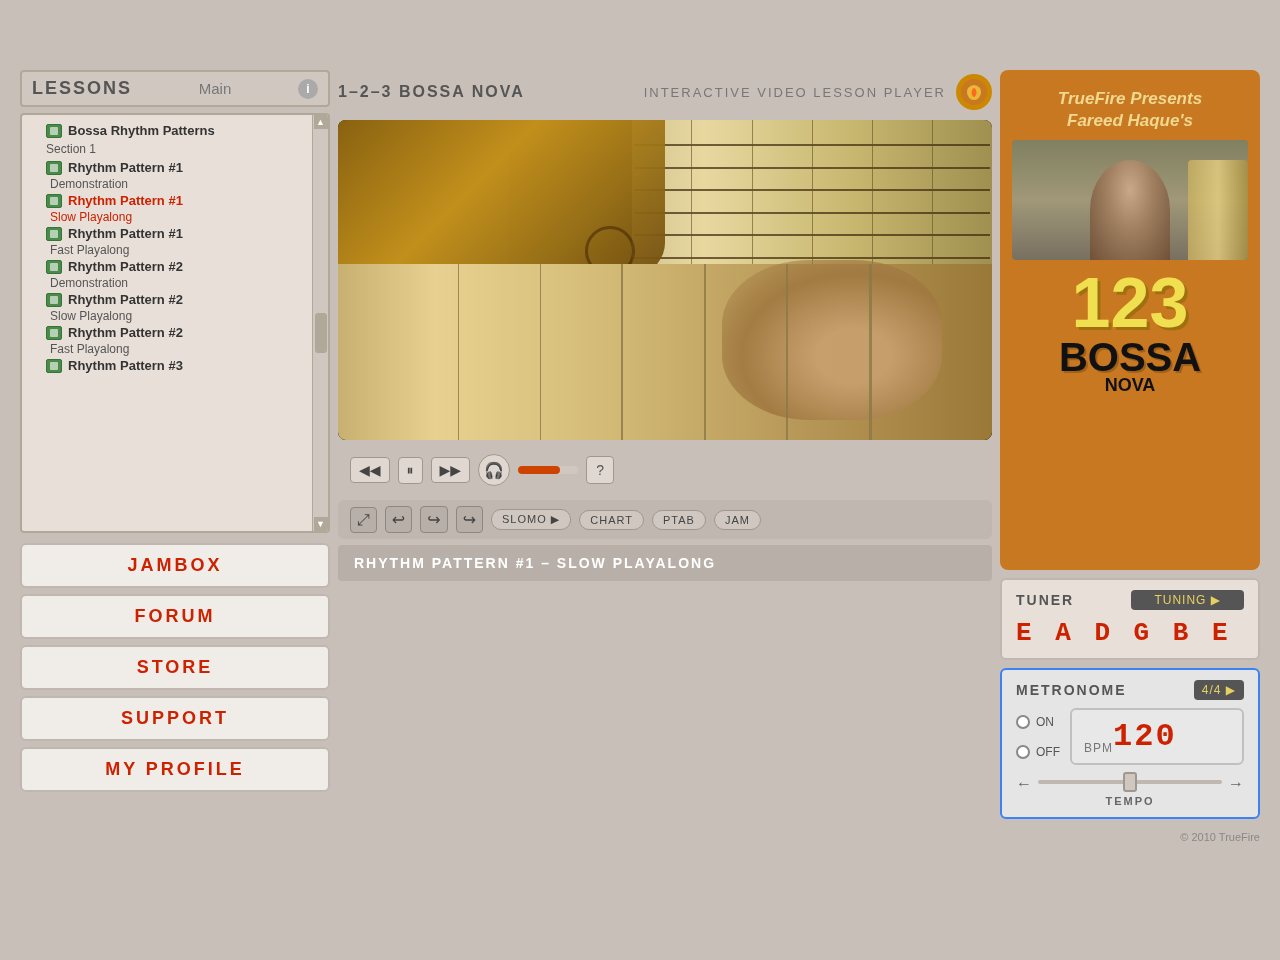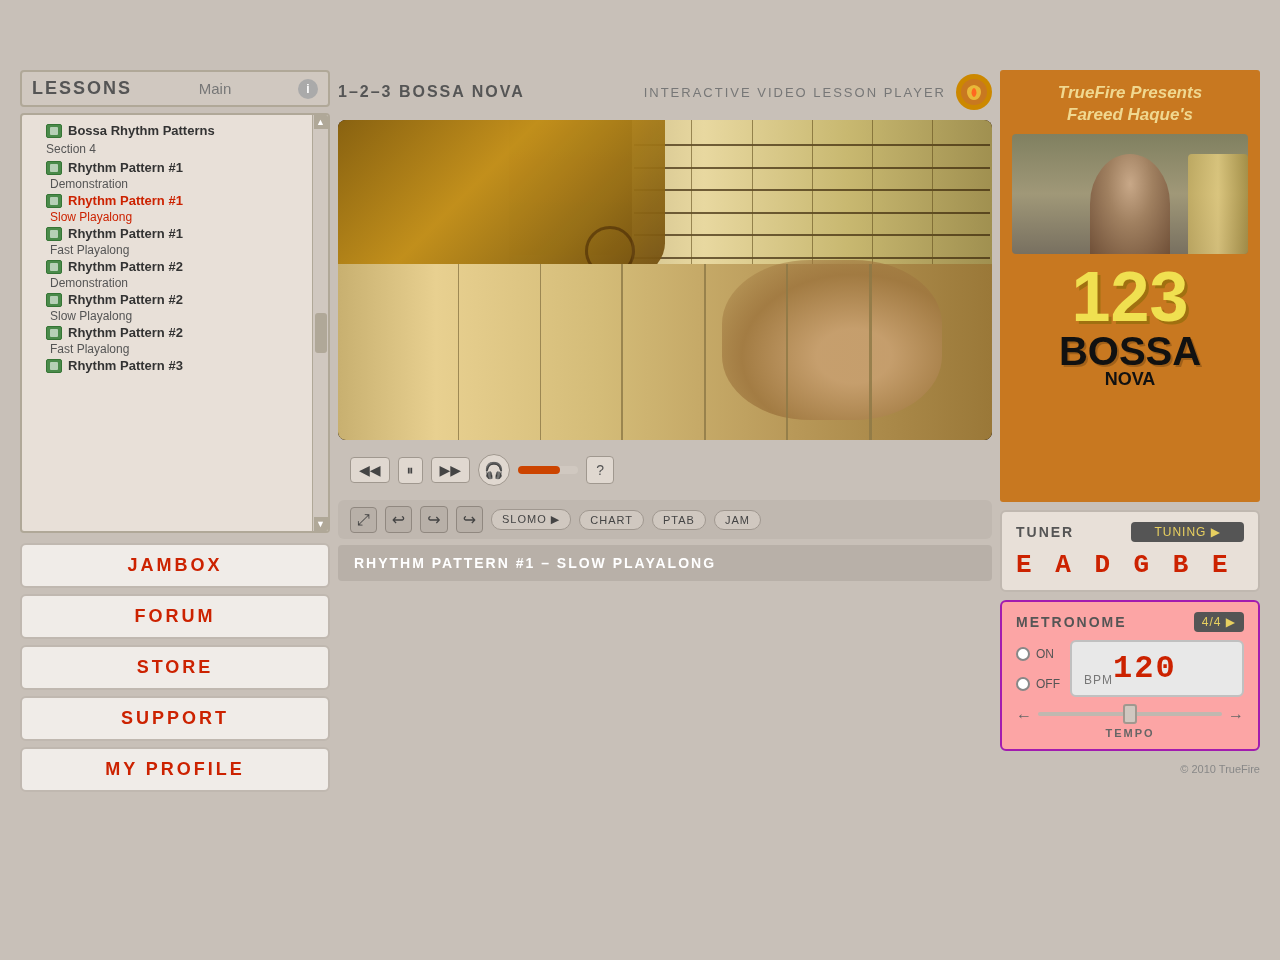--- a/index.html
+++ b/index.html
@@ -406,28 +406,28 @@
     
     .right-panel {
       width: 260px;
       display: flex;
       flex-direction: column;
       gap: 8px;
     }
 
     .album-art {
       background: #c87820;
-      border-radius: 3px;
+      border-radius: 8px;
       overflow: hidden;
-      height: 432px;
+      height: 500px;
       position: relative;
       display: flex;
       flex-direction: column;
       align-items: center;
-      padding: 12px 12px;
+      padding: 18px 12px;
     }
 
     .album-presenter {
       font-size: 17px;
       color: #f0d890;
       font-weight: bold;
       text-align: center;
       line-height: 1.3;
       font-style: italic;
     }
@@ -535,22 +535,22 @@
 
     .tuner-note {
       font-size: 26px;
       font-weight: bold;
       color: #cc2200;
       letter-spacing: 4px;
       font-family: 'Courier New', monospace;
     }
 
     .metronome-panel {
-      background: #fca5a5;
-      border: 2px solid #a21caf;
+      background: #e5e5e5;
+      border: 2px solid #3b82f6;
       border-radius: 6px;
       padding: 10px 14px;
     }
 
     .metronome-display {
       display: flex;
       align-items: center;
       gap: 10px;
       margin: 8px 0;
     }
@@ -694,21 +694,21 @@
 
     <div class="lesson-list-container">
       <div class="lesson-list">
 
         <div class="lesson-item">
           <div class="lesson-icon">
               <div class="lesson-icon-inner"></div>
             </div>
           <span class="lesson-name">Bossa Rhythm Patterns</span>
         </div>
-        <div class="section-label">Section 4</div>
+        <div class="section-label">Section 1</div>
         <div class="lesson-item">
           <div class="lesson-icon">
               <div class="lesson-icon-inner"></div>
             </div>
           <span class="lesson-name">Rhythm Pattern #1</span>
         </div>
         <div class="lesson-sub">Demonstration</div>
         <div class="lesson-item">
           <div class="lesson-icon">
               <div class="lesson-icon-inner"></div>

